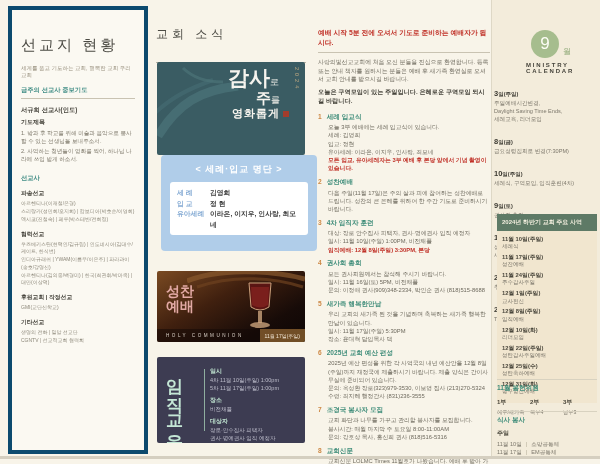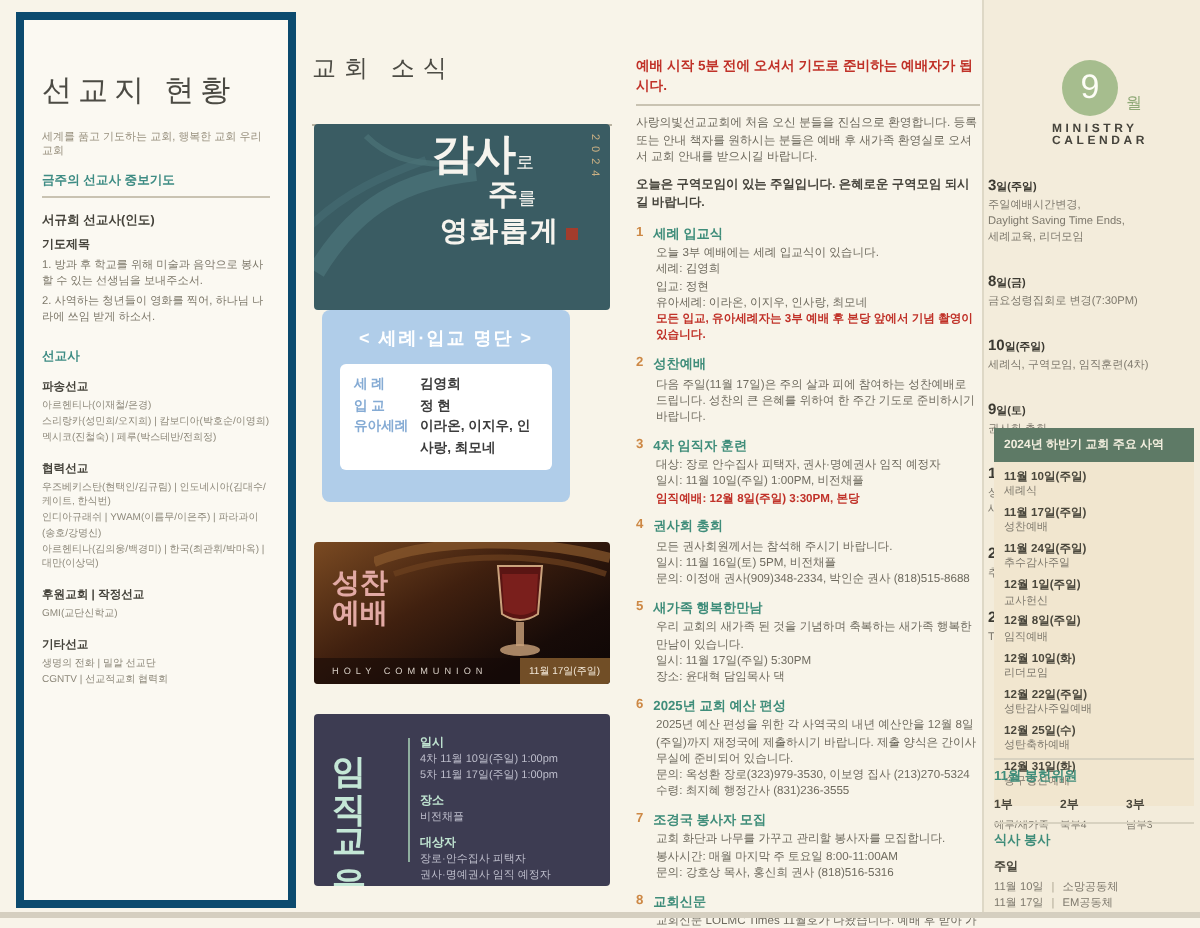--- a/index.html
+++ b/index.html
@@ -24,29 +24,29 @@
   .news-title{position:absolute;left:156px;top:26px;width:150px;font-size:12px;letter-spacing:4px;
               color:#4c4b44;padding-bottom:19px;border-bottom:1px solid #b9b3a2;}
   .img-thx{position:absolute;left:157px;top:62px;width:148px;height:93px;background:#3a5c63;
            border-radius:2px;overflow:hidden;}
   .thx-year{position:absolute;right:5px;top:5px;writing-mode:vertical-rl;letter-spacing:3px;
             font-size:5.5px;color:#c9af83;}
   .thx-kr{position:absolute;right:16px;top:5px;color:#f6f4ee;line-height:1;}
   .thx-l1{font-size:21px;font-weight:600;}
   .thx-l1 .sm,.thx-l2 .sm{font-size:9px;font-weight:400;}
   .thx-l2{font-size:15px;font-weight:600;margin:2px 0 0 28px;}
-  .thx-l3{font-size:14px;font-weight:600;margin:3px 0 0 4px;letter-spacing:1px;}
+  .thx-l3{font-size:11px;font-weight:600;margin:3px 0 0 4px;letter-spacing:1px;}
   .thx-seal{display:inline-block;width:6px;height:6px;background:#a33c2c;margin-left:3px;vertical-align:baseline;}
   .thx-en{position:absolute;left:9px;bottom:5px;color:#5c7f82;
           font-family:"Liberation Serif","DejaVu Serif",serif;font-style:italic;line-height:1.15;}
   .thx-e1{font-size:13px;}
   .thx-e2{font-size:5px;letter-spacing:1px;margin-left:14px;}
   .thx-e3{font-size:11px;margin-left:8px;}
 
-  .card-bapt{position:absolute;left:161px;top:155px;width:124px;height:96px;background:#b0cde9;
+  .card-bapt{position:absolute;left:161px;top:155px;width:156px;height:96px;background:#b0cde9;
              border-radius:4px;box-sizing:border-box;padding-top:8px;}
   .bapt-title{text-align:center;color:#fff;font-weight:700;font-size:9px;letter-spacing:1px;}
   .bapt-inner{background:#fff;border-radius:3px;margin:6px 9px 0;padding:6px 7px 5px;}
   .bapt-row{display:flex;font-size:6.8px;line-height:1.55;}
   .bapt-label{color:#85abd4;font-weight:700;width:33px;flex:none;}
   .bapt-val{color:#3c3c3c;font-weight:700;}
 
   .img-comm{position:absolute;left:157px;top:271px;width:148px;height:71px;border-radius:2px;overflow:hidden;
             background:linear-gradient(150deg,#7a4a22 0%,#40200f 40%,#170b08 75%,#0d0605 100%);}
   .comm-kor{position:absolute;left:9px;top:13px;font-size:14px;line-height:1.1;color:#e2a9a4;font-weight:600;}

